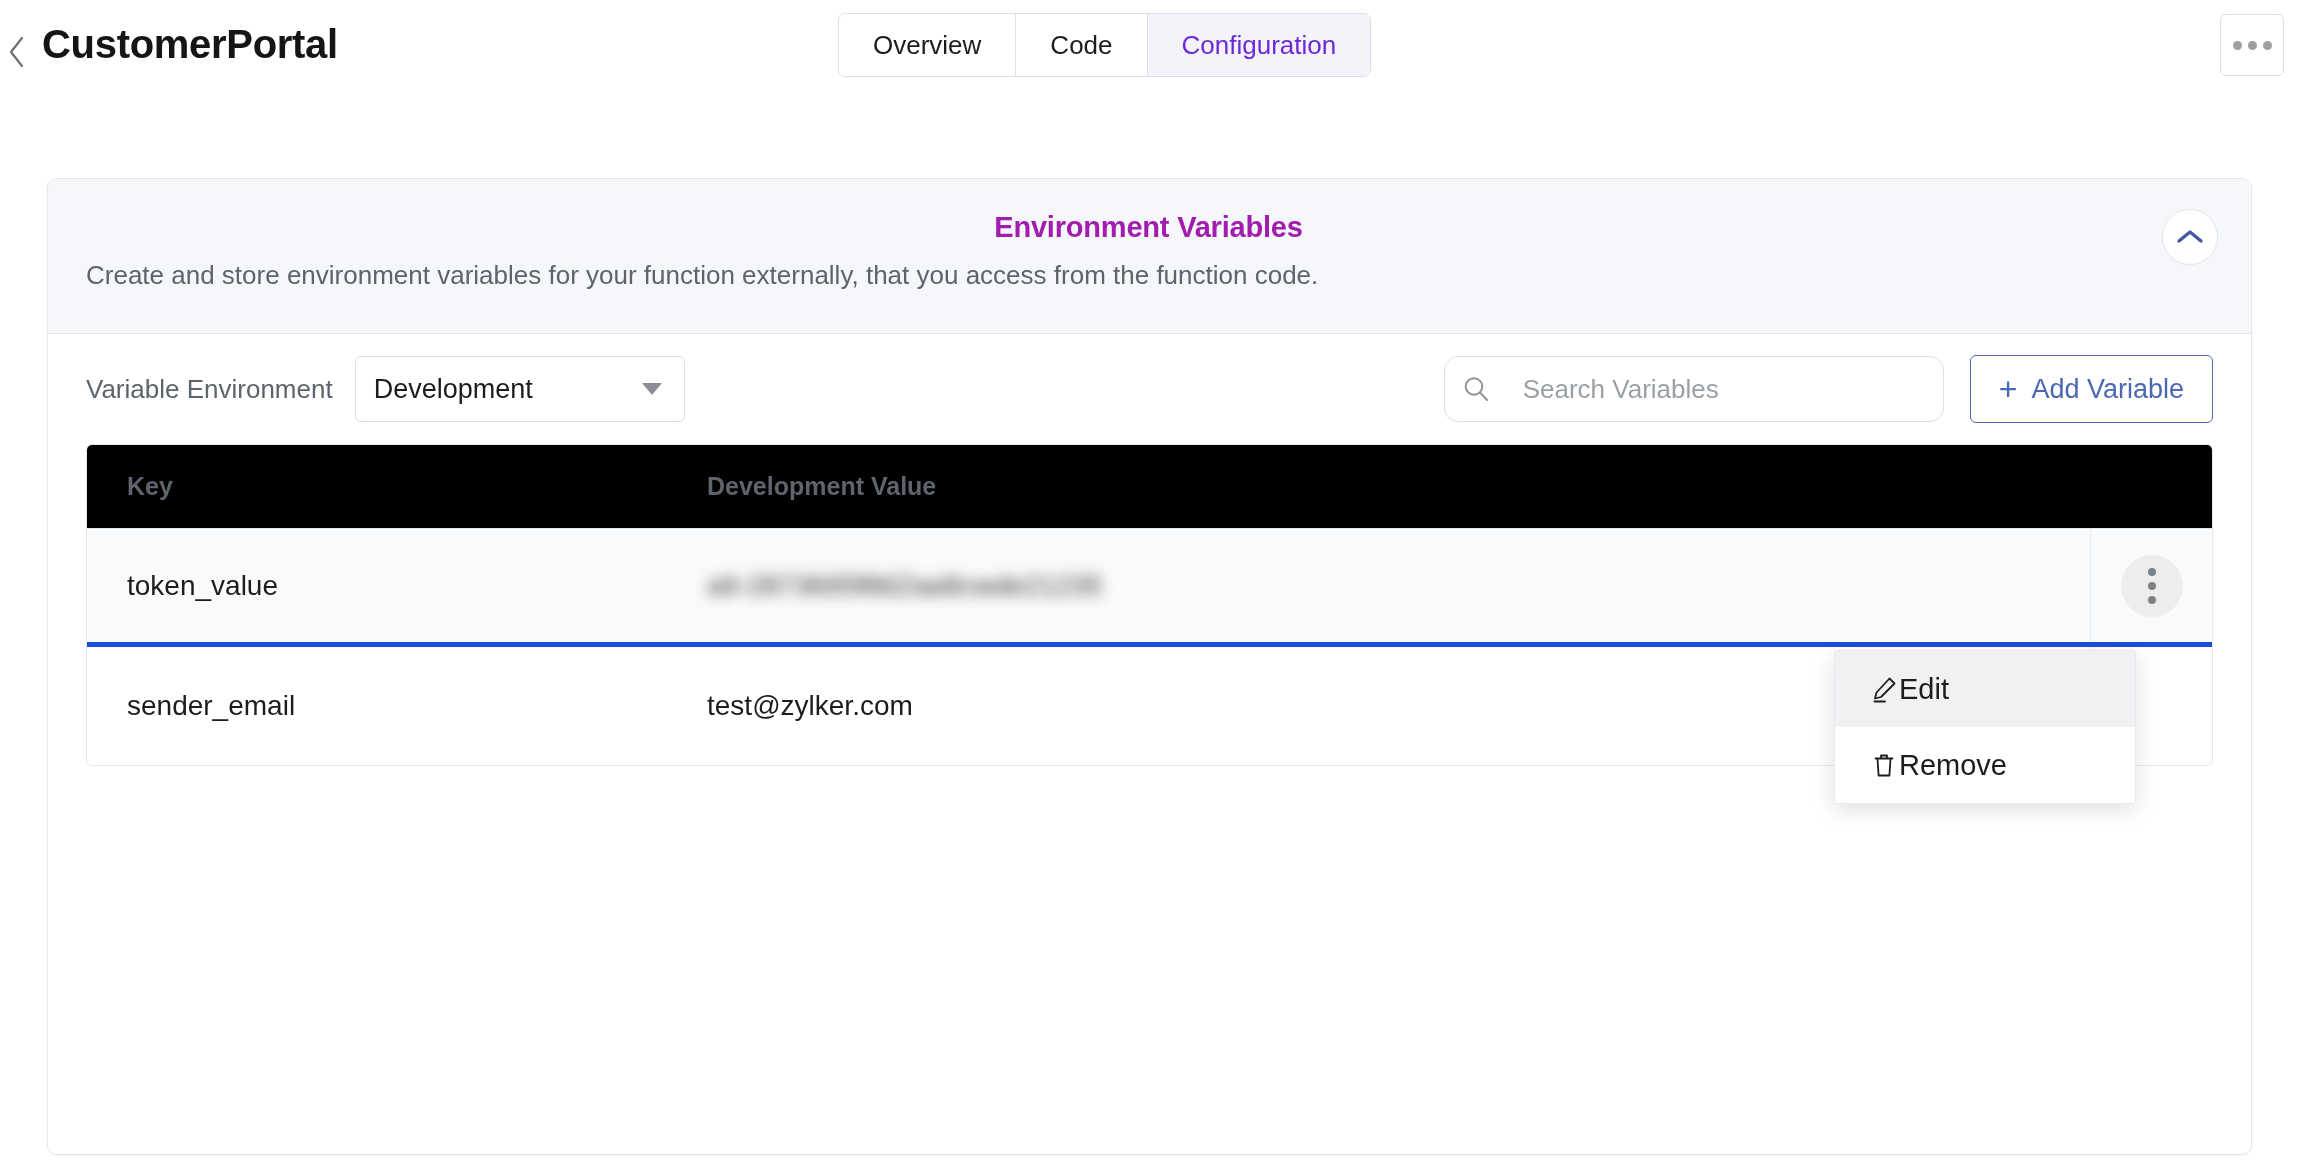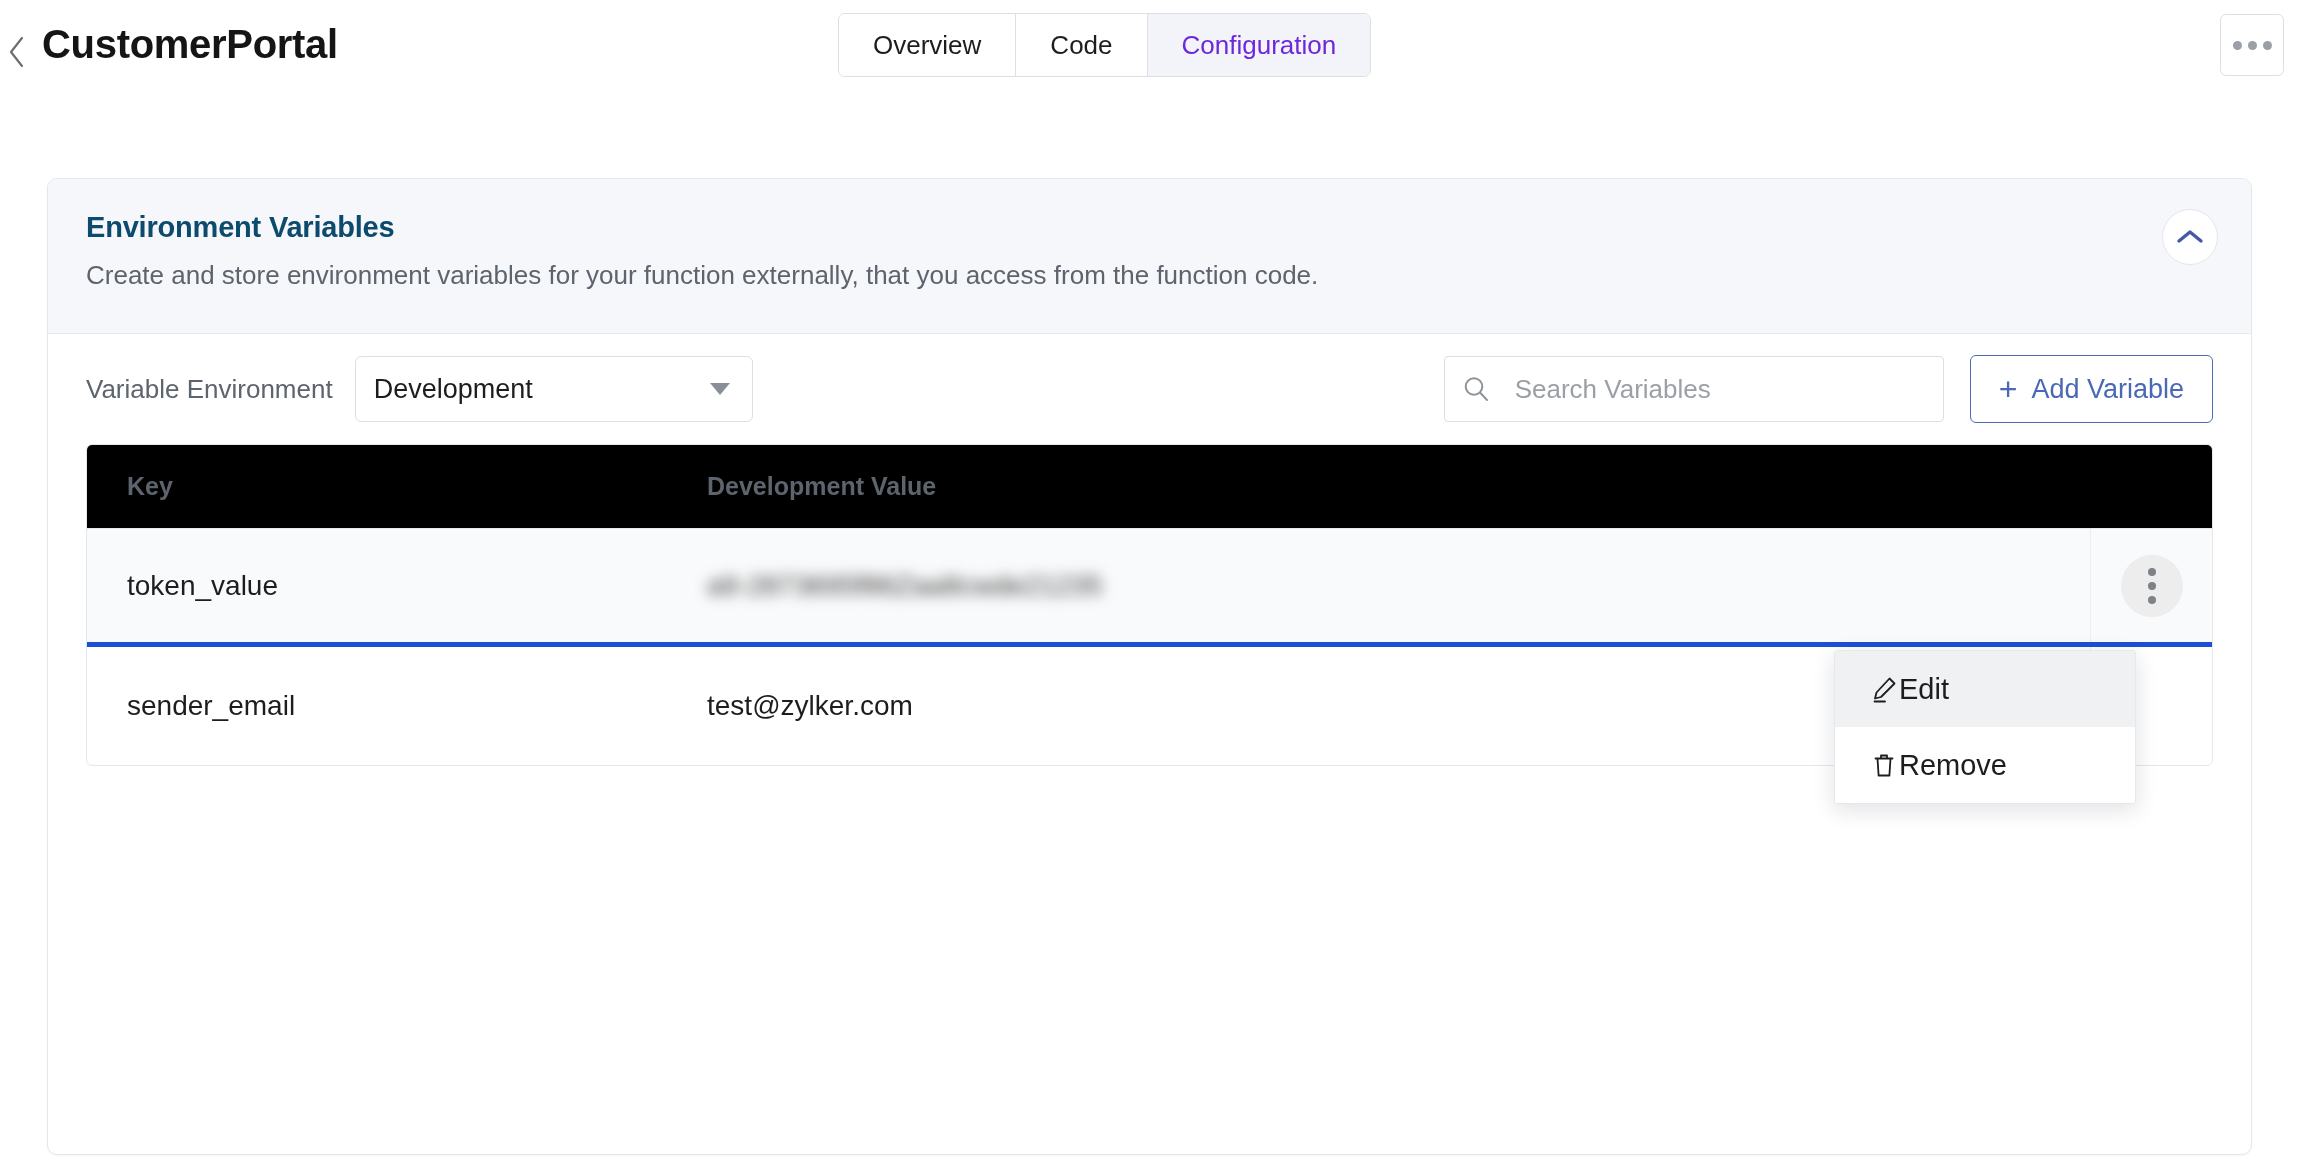--- a/index.html
+++ b/index.html
@@ -65,21 +65,21 @@
   }
   .card-header {
     position: relative;
     height: 155px;
     background: #f5f7fa;
     border-bottom: 1px solid #e6eaef;
     border-radius: 9px 9px 0 0;
     padding: 32px 40px 0 38px;
   }
   .card-title {
-    font-size: 29px; font-weight: 700; color: #0c4a6e; letter-spacing: -0.2px;
+    font-size: 29px; font-weight: 700; color: #a21caf; letter-spacing: -0.2px; text-align: center;
   }
   .card-subtitle {
     margin-top: 16px;
     font-size: 26px; color: #5d646d; font-weight: 400;
   }
   .collapse-btn {
     position: absolute; right: 33px; top: 30px;
     width: 56px; height: 56px; border-radius: 50%;
     background: #ffffff; border: 1px solid #e2e6ea;
     display: flex; align-items: center; justify-content: center;
@@ -87,39 +87,39 @@
   }
   .collapse-btn svg { display: block; }
 
   
   .controls {
     position: relative; height: 110px;
     padding: 0 38px; display: flex; align-items: center;
   }
   .env-label { font-size: 26px; color: #5d646d; white-space: nowrap; }
   .env-select {
-    margin-left: 22px; width: 398px; height: 66px;
+    margin-left: 22px; width: 330px; height: 66px;
     border: 1px solid #dcdfe3; border-radius: 6px; background: #ffffff;
     display: flex; align-items: center; padding: 0 18px;
     cursor: pointer; position: relative;
   }
   .env-select .value { font-size: 27px; color: #1d1d1d; }
   .caret {
     position: absolute; right: 22px; top: 50%; transform: translateY(-50%);
     width: 0; height: 0;
     border-left: 10px solid transparent; border-right: 10px solid transparent;
     border-top: 12px solid #8a8f95;
   }
 
   .spacer { flex: 1 1 auto; }
 
   .search-box {
     width: 500px; height: 66px;
-    border: 1px solid #dcdfe3; border-radius: 4px; background: #ffffff;
-    display: flex; align-items: center; padding: 0 16px; gap: 24px;
+    border: 1px solid #dcdfe3; border-radius: 14px; background: #ffffff;
+    display: flex; align-items: center; padding: 0 16px; gap: 32px;
   }
   .search-box input {
     border: none; outline: none; background: transparent;
     font-family: "Liberation Sans", sans-serif;
     font-size: 26px; color: #1d1d1d; width: 100%;
   }
   .search-box input::placeholder { color: #9aa0a6; }
   .search-icon { flex: 0 0 auto; display: flex; }
 
   .add-btn {

